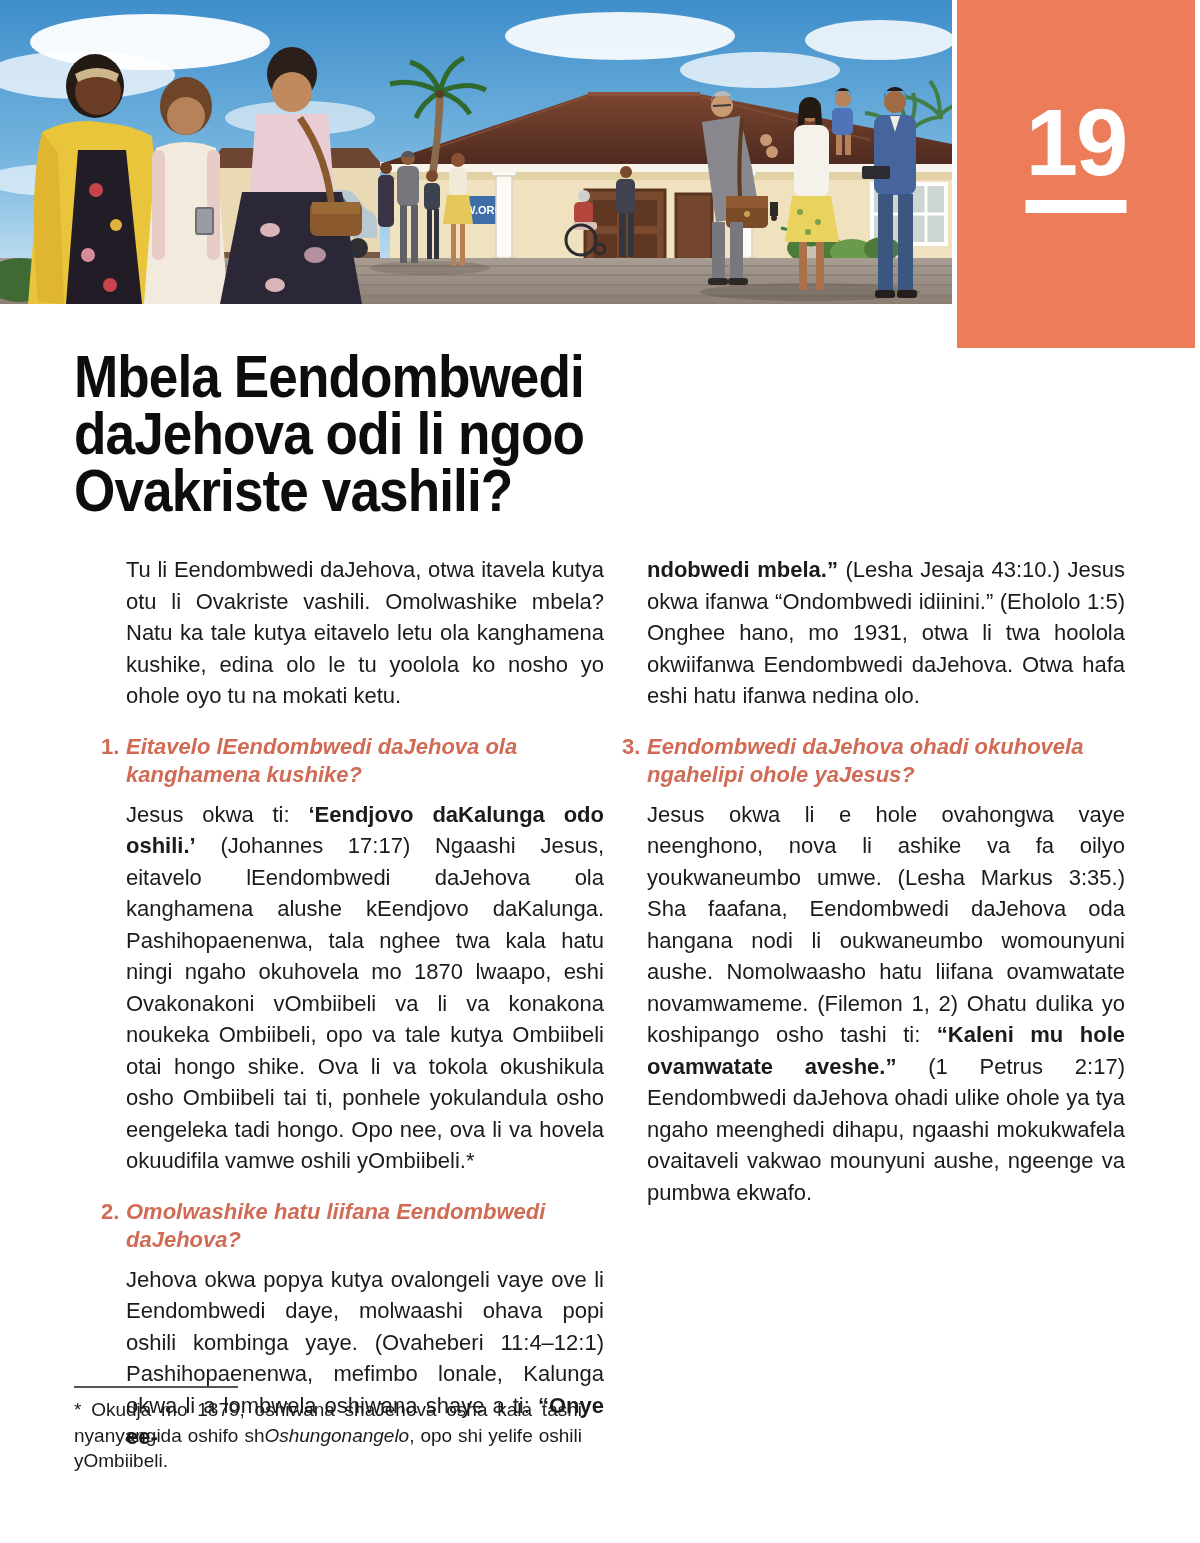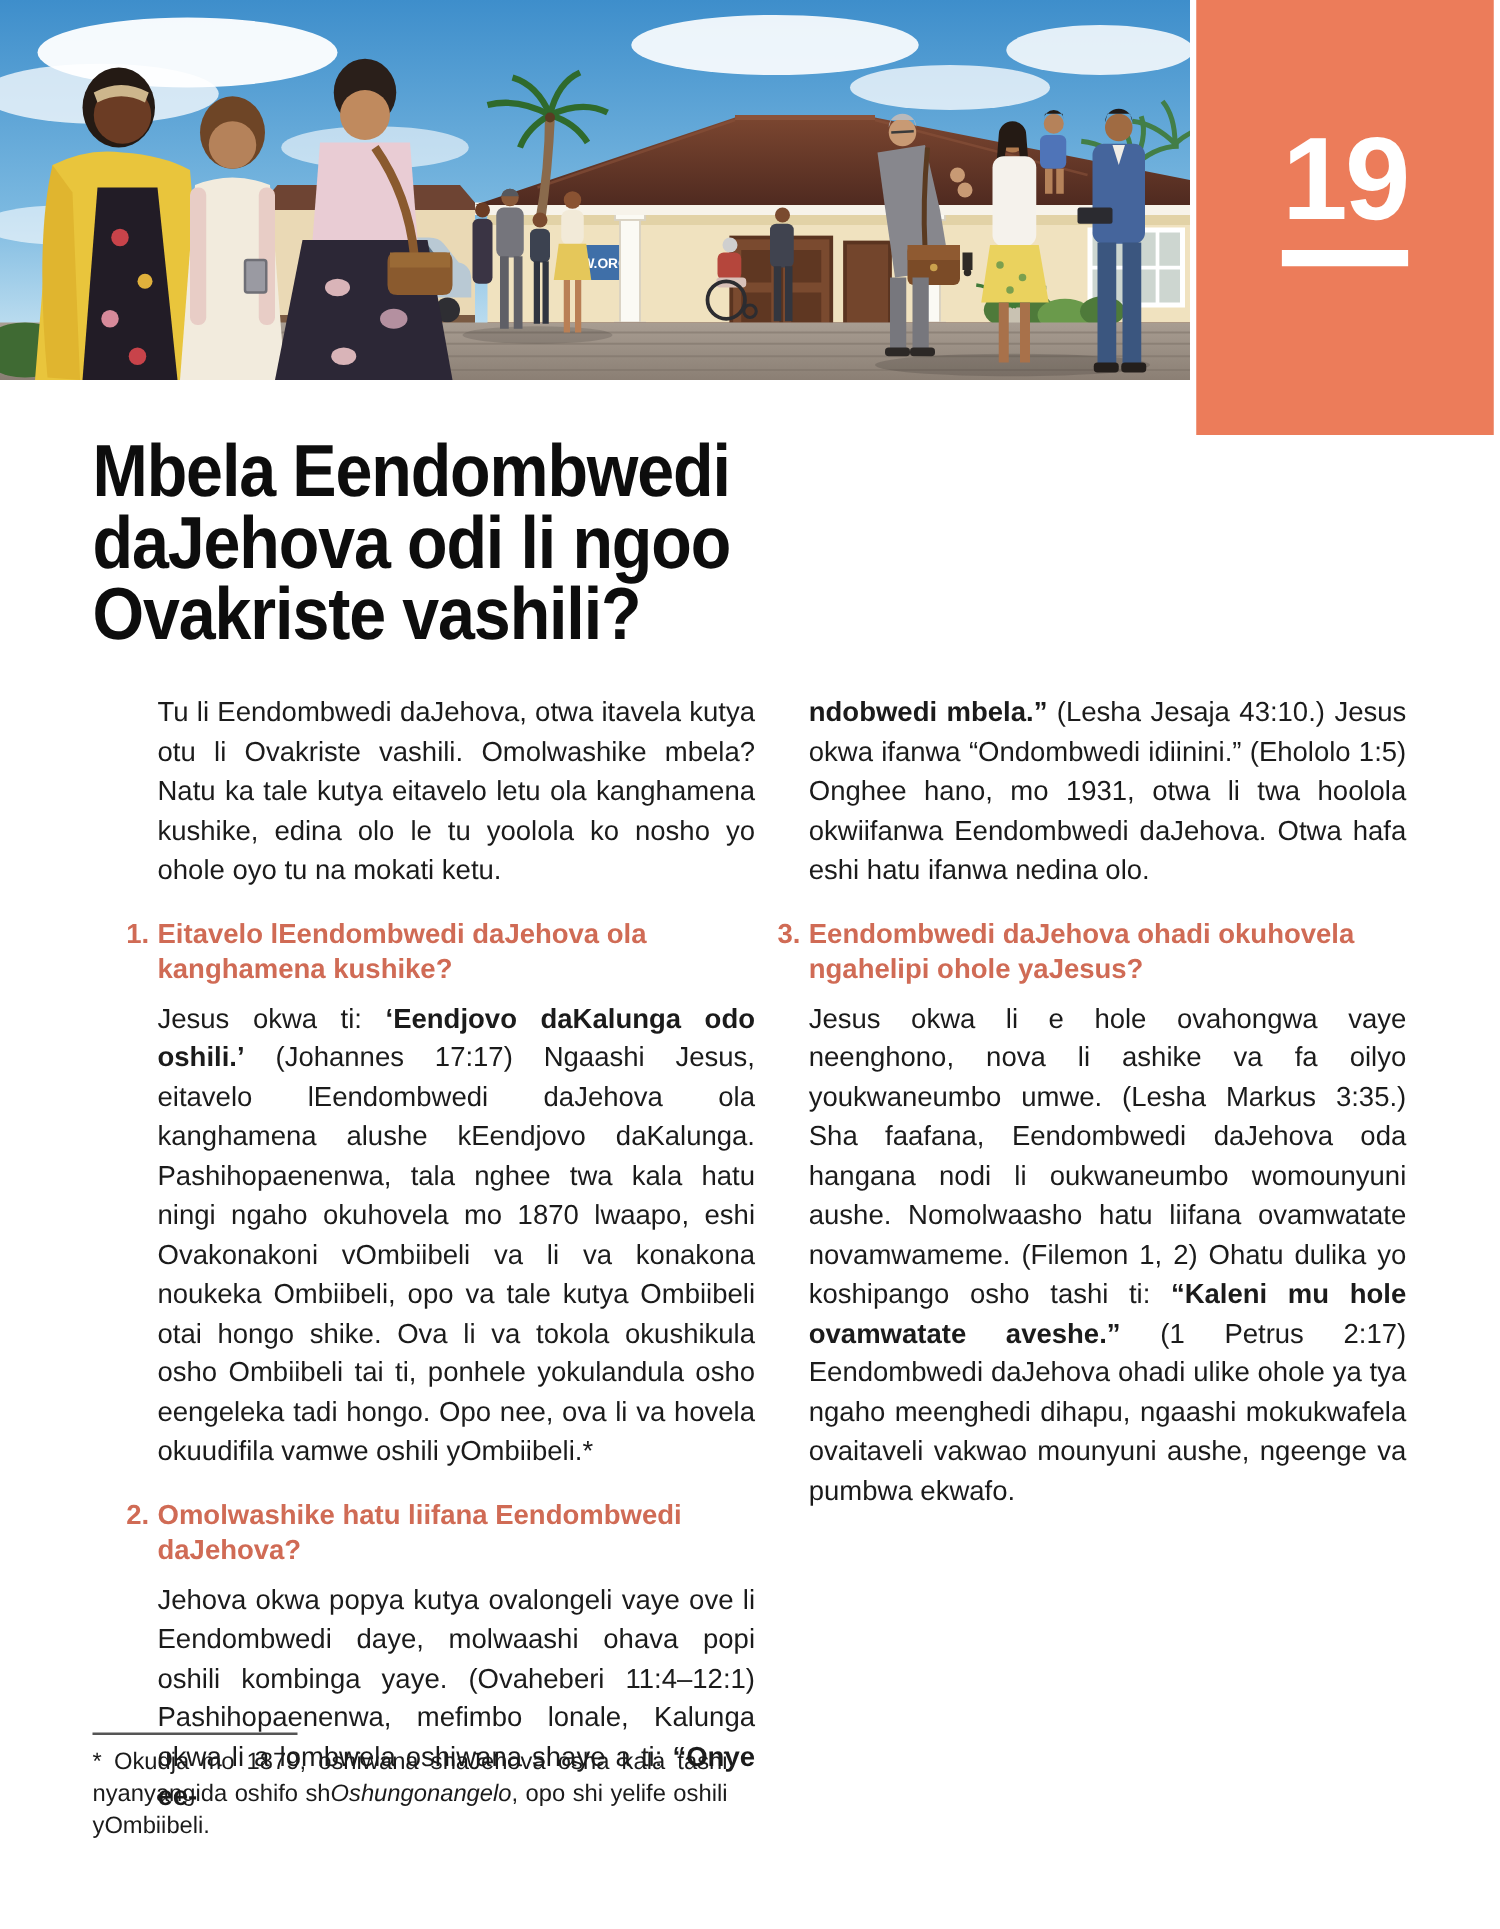--- a/index.html
+++ b/index.html
@@ -44,21 +44,21 @@
   }
   .col-left  { left:89px;margin-left:12px; }
   .col-right { left:622px; }
   .para { margin:0 0 0 25px; }
   .sec-head {
     display:flex; margin:21px 0 10px 0;
     color:#d06b55; font-weight:700; font-size:22px; line-height:28px;
     text-align:left;
   }
   .sec-num { flex:0 0 25px; }
-  .sec-title { flex:1; }
+  .sec-title { flex:1;font-style:italic; }
 
   
   .footnote {
     position:absolute; left:74px; top:1386px; width:508px;
     font-size:19px; line-height:25.5px; color:#1b1b1b; text-align:justify;
   }
   .footnote-rule { width:164px; height:2px; background:#555555; margin:0 0 9px 0; }
   .footnote p { margin:0; }
 </style>
 </head>

